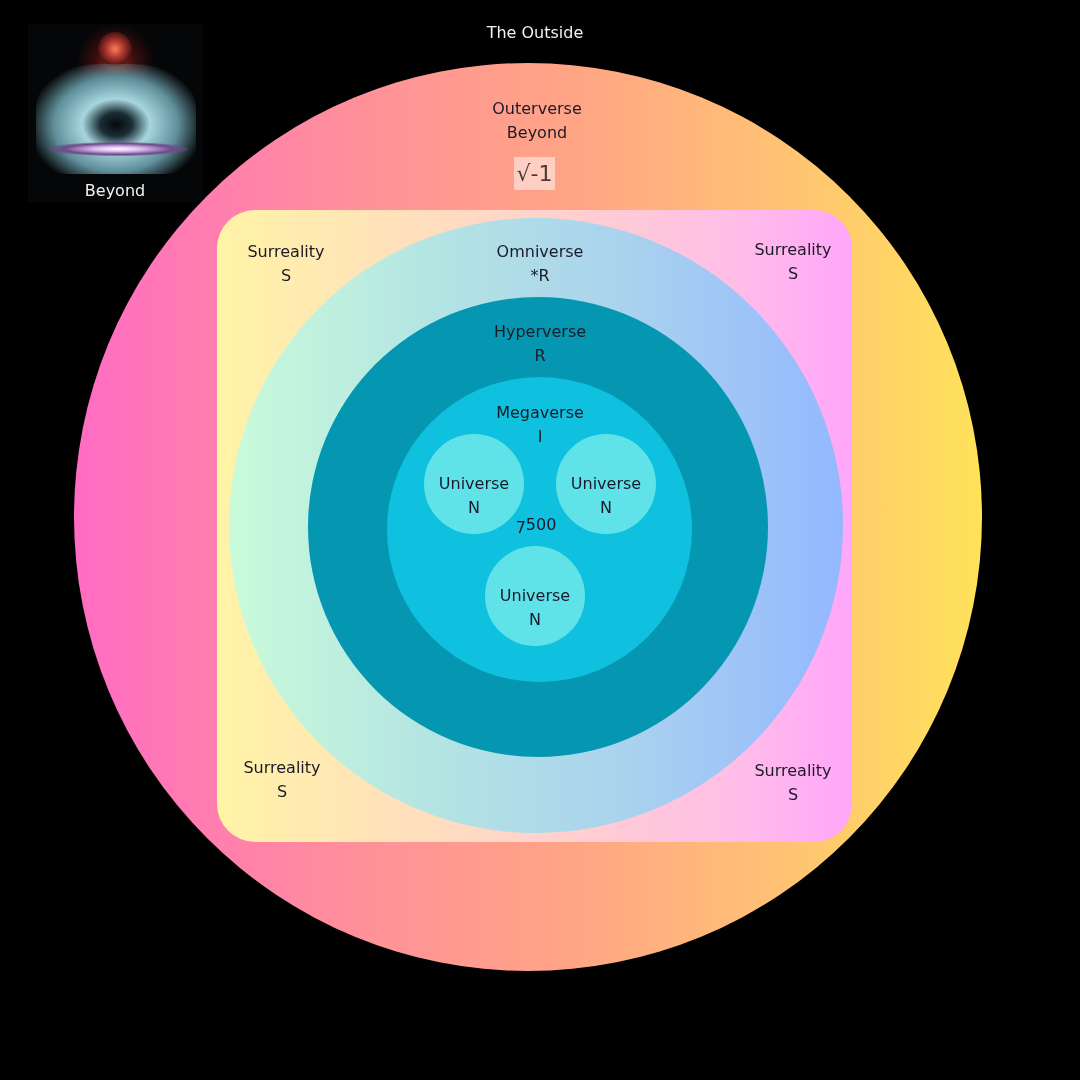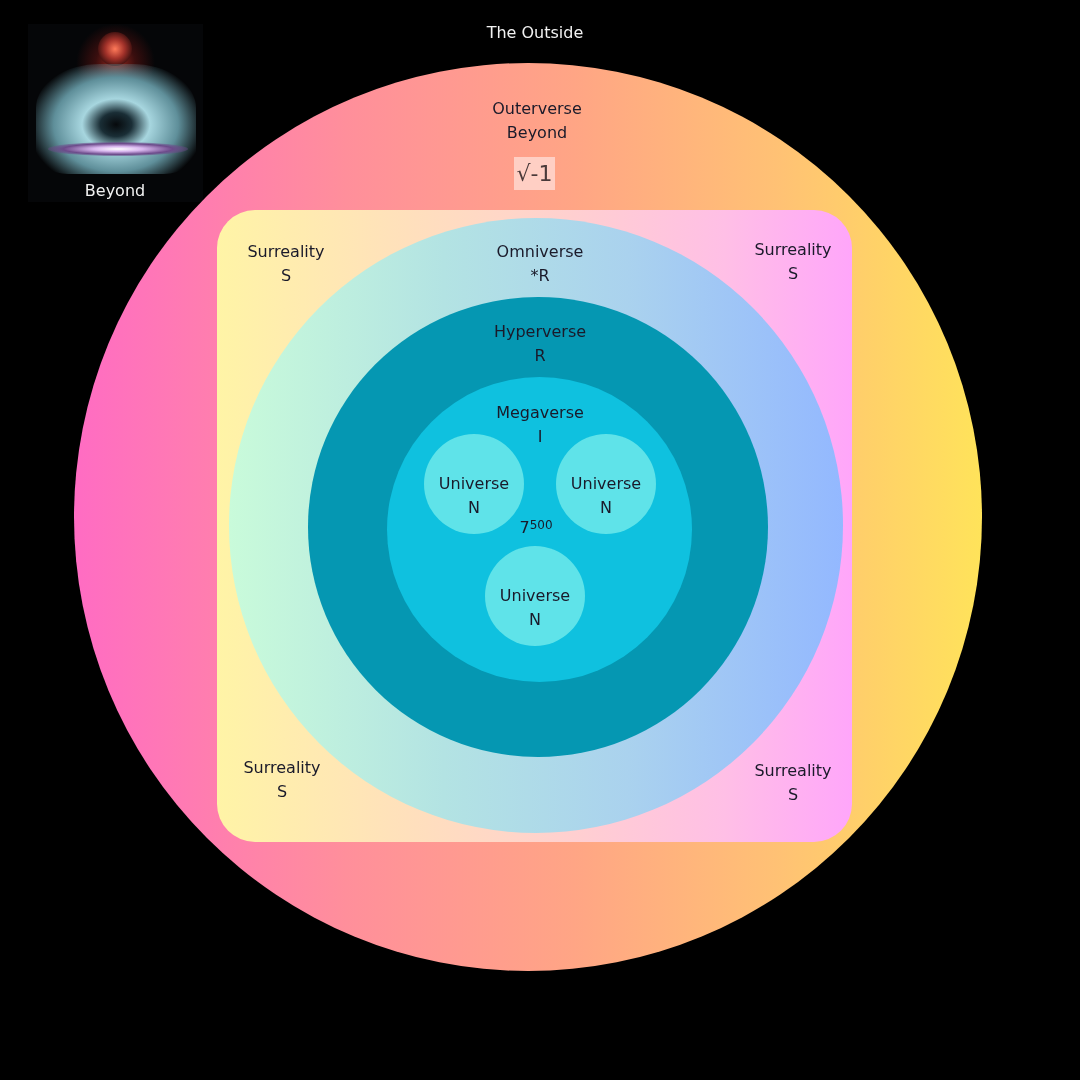--- a/index.html
+++ b/index.html
@@ -82,21 +82,21 @@
     width: 100px; height: 100px; border-radius: 50%; background: #5fe3e9;
   }
   .uni-1 { left: 424px; top: 434px; }
   .uni-2 { left: 556px; top: 434px; }
   .uni-3 { left: 485px; top: 546px; }
   .uni-l1 { left: 474px; top: 472px; }
   .uni-l2 { left: 606px; top: 472px; }
   .uni-l3 { left: 535px; top: 584px; }
 
   .count-label { left: 536px; top: 516px; }
-  .count-label sup { font-size: 12px; position: relative; top: -3px; vertical-align: top; }
+  .count-label sup { font-size: 16px; position: relative; top: -3px; vertical-align: top; }
 </style>
 </head>
 <body>
 
 <div class="label light outside-title">
   <span>The Outside</span>
 </div>
 
 <div class="abs beyond-panel">
   <div class="beyond-head"></div>

